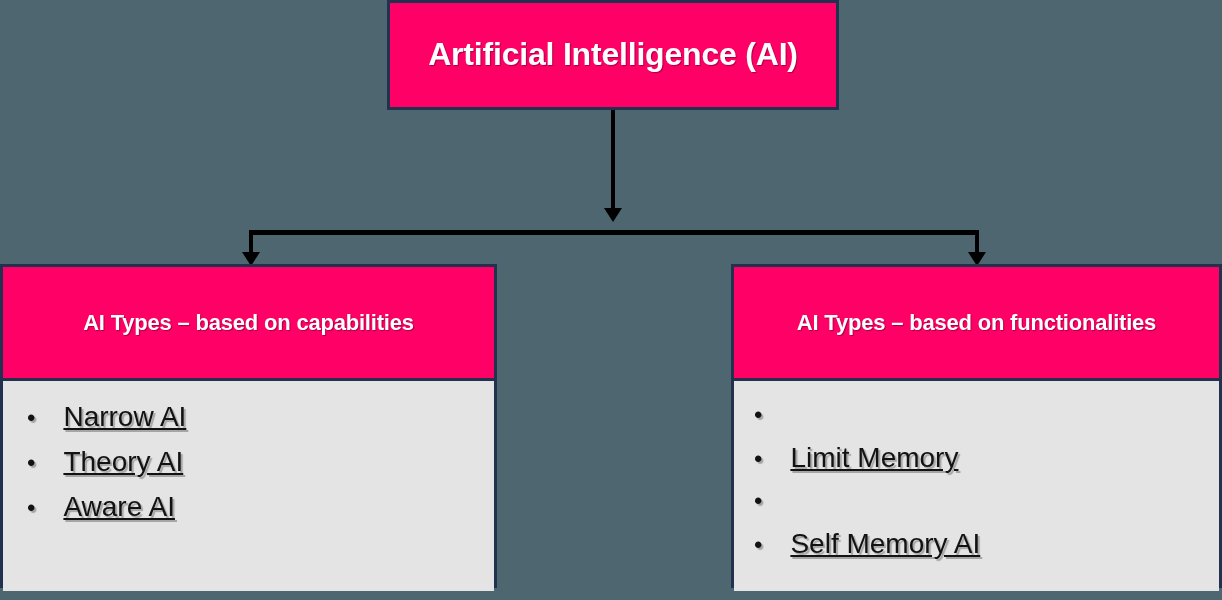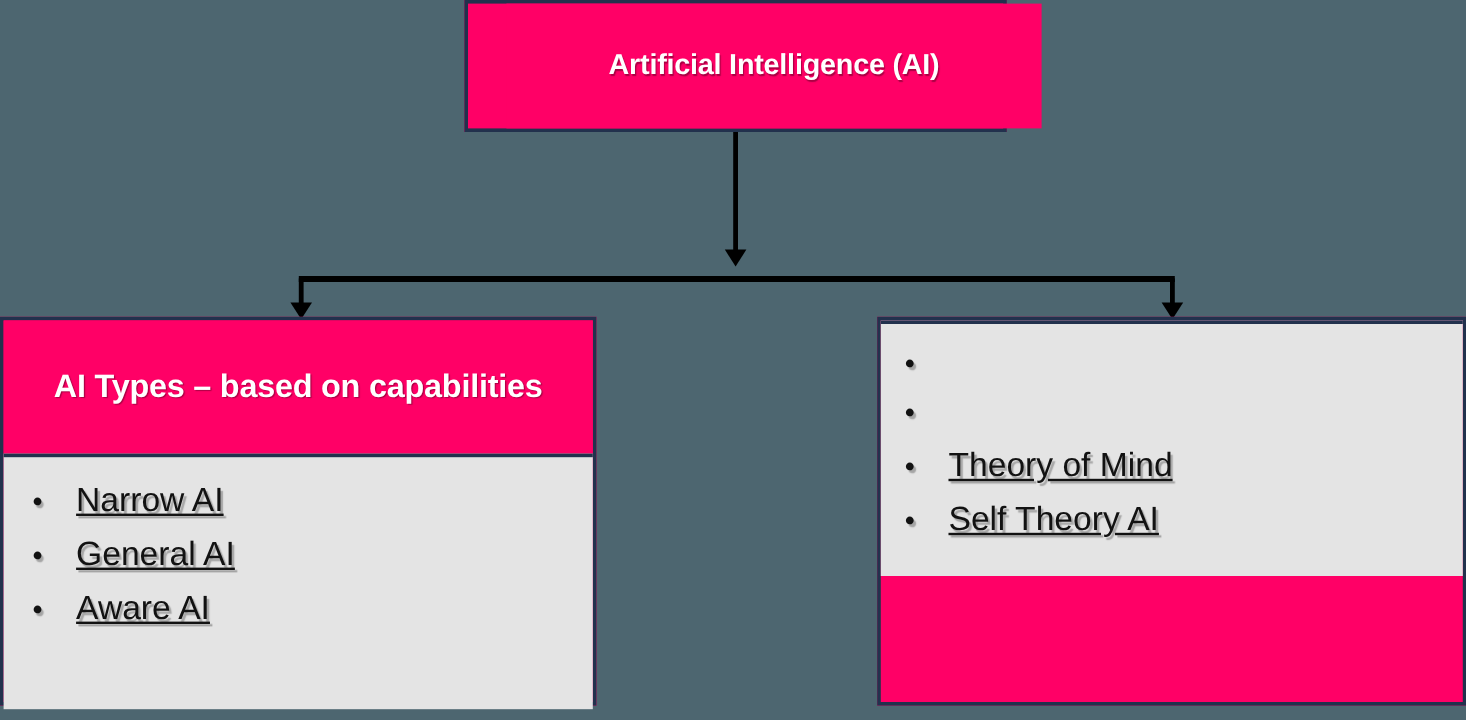--- a/index.html
+++ b/index.html
@@ -49,41 +49,40 @@
   
   #root-node {
     left: 387px;
     top: 0px;
     width: 452px;
     height: 110px;
   }
   #root-node .node-header {
     width: 100%;
     height: 100%;
-    font-size: 24px;
-    margin-left: 32px;
+    font-size: 32px;
   }
 
   
   #left-node {
     left: 0px;
     top: 264px;
     width: 497px;
     height: 324px;
   }
   #right-node {
     left: 731px;
     top: 264px;
     width: 491px;
     height: 324px;
   }
   .branch .node-header {
     width: 100%;
     height: 111px;
-    font-size: 27px;
+    font-size: 22px;
     padding: 0 14px;
   }
   .branch .node-body {
     width: 100%;
     height: 213px;
     padding: 22px 0 0 0;
   }
 
   
   ul.bullets {
@@ -160,44 +159,45 @@
   <div id="left-node" class="node branch">
     <div class="node-header">AI Types – based on capabilities</div>
     <div class="node-body">
       <ul class="bullets">
         <li>
           <span class="bullet-dot">•</span>
           <span class="bullet-text">Narrow AI</span>
         </li>
         <li>
           <span class="bullet-dot">•</span>
-          <span class="bullet-text">General AI</span>
+          <span class="bullet-text">Theory AI</span>
         </li>
         <li>
           <span class="bullet-dot">•</span>
           <span class="bullet-text">Aware AI</span>
         </li>
       </ul>
     </div>
   </div>
 
   <div id="right-node" class="node branch">
+    <div class="node-header">AI Types – based on functionalities</div>
     <div class="node-body">
       <ul class="bullets">
         <li>
           <span class="bullet-dot">•</span>
         </li>
         <li>
           <span class="bullet-dot">•</span>
-        </li>
-        <li>
-          <span class="bullet-dot">•</span>
-          <span class="bullet-text">Theory of Mind</span>
-        </li>
-        <li>
-          <span class="bullet-dot">•</span>
-          <span class="bullet-text">Self Theory AI</span>
+          <span class="bullet-text">Limit Memory</span>
+        </li>
+        <li>
+          <span class="bullet-dot">•</span>
+        </li>
+        <li>
+          <span class="bullet-dot">•</span>
+          <span class="bullet-text">Self Memory AI</span>
         </li>
       </ul>
     </div>
   </div>
 
 </div>
 
 </body></html>

